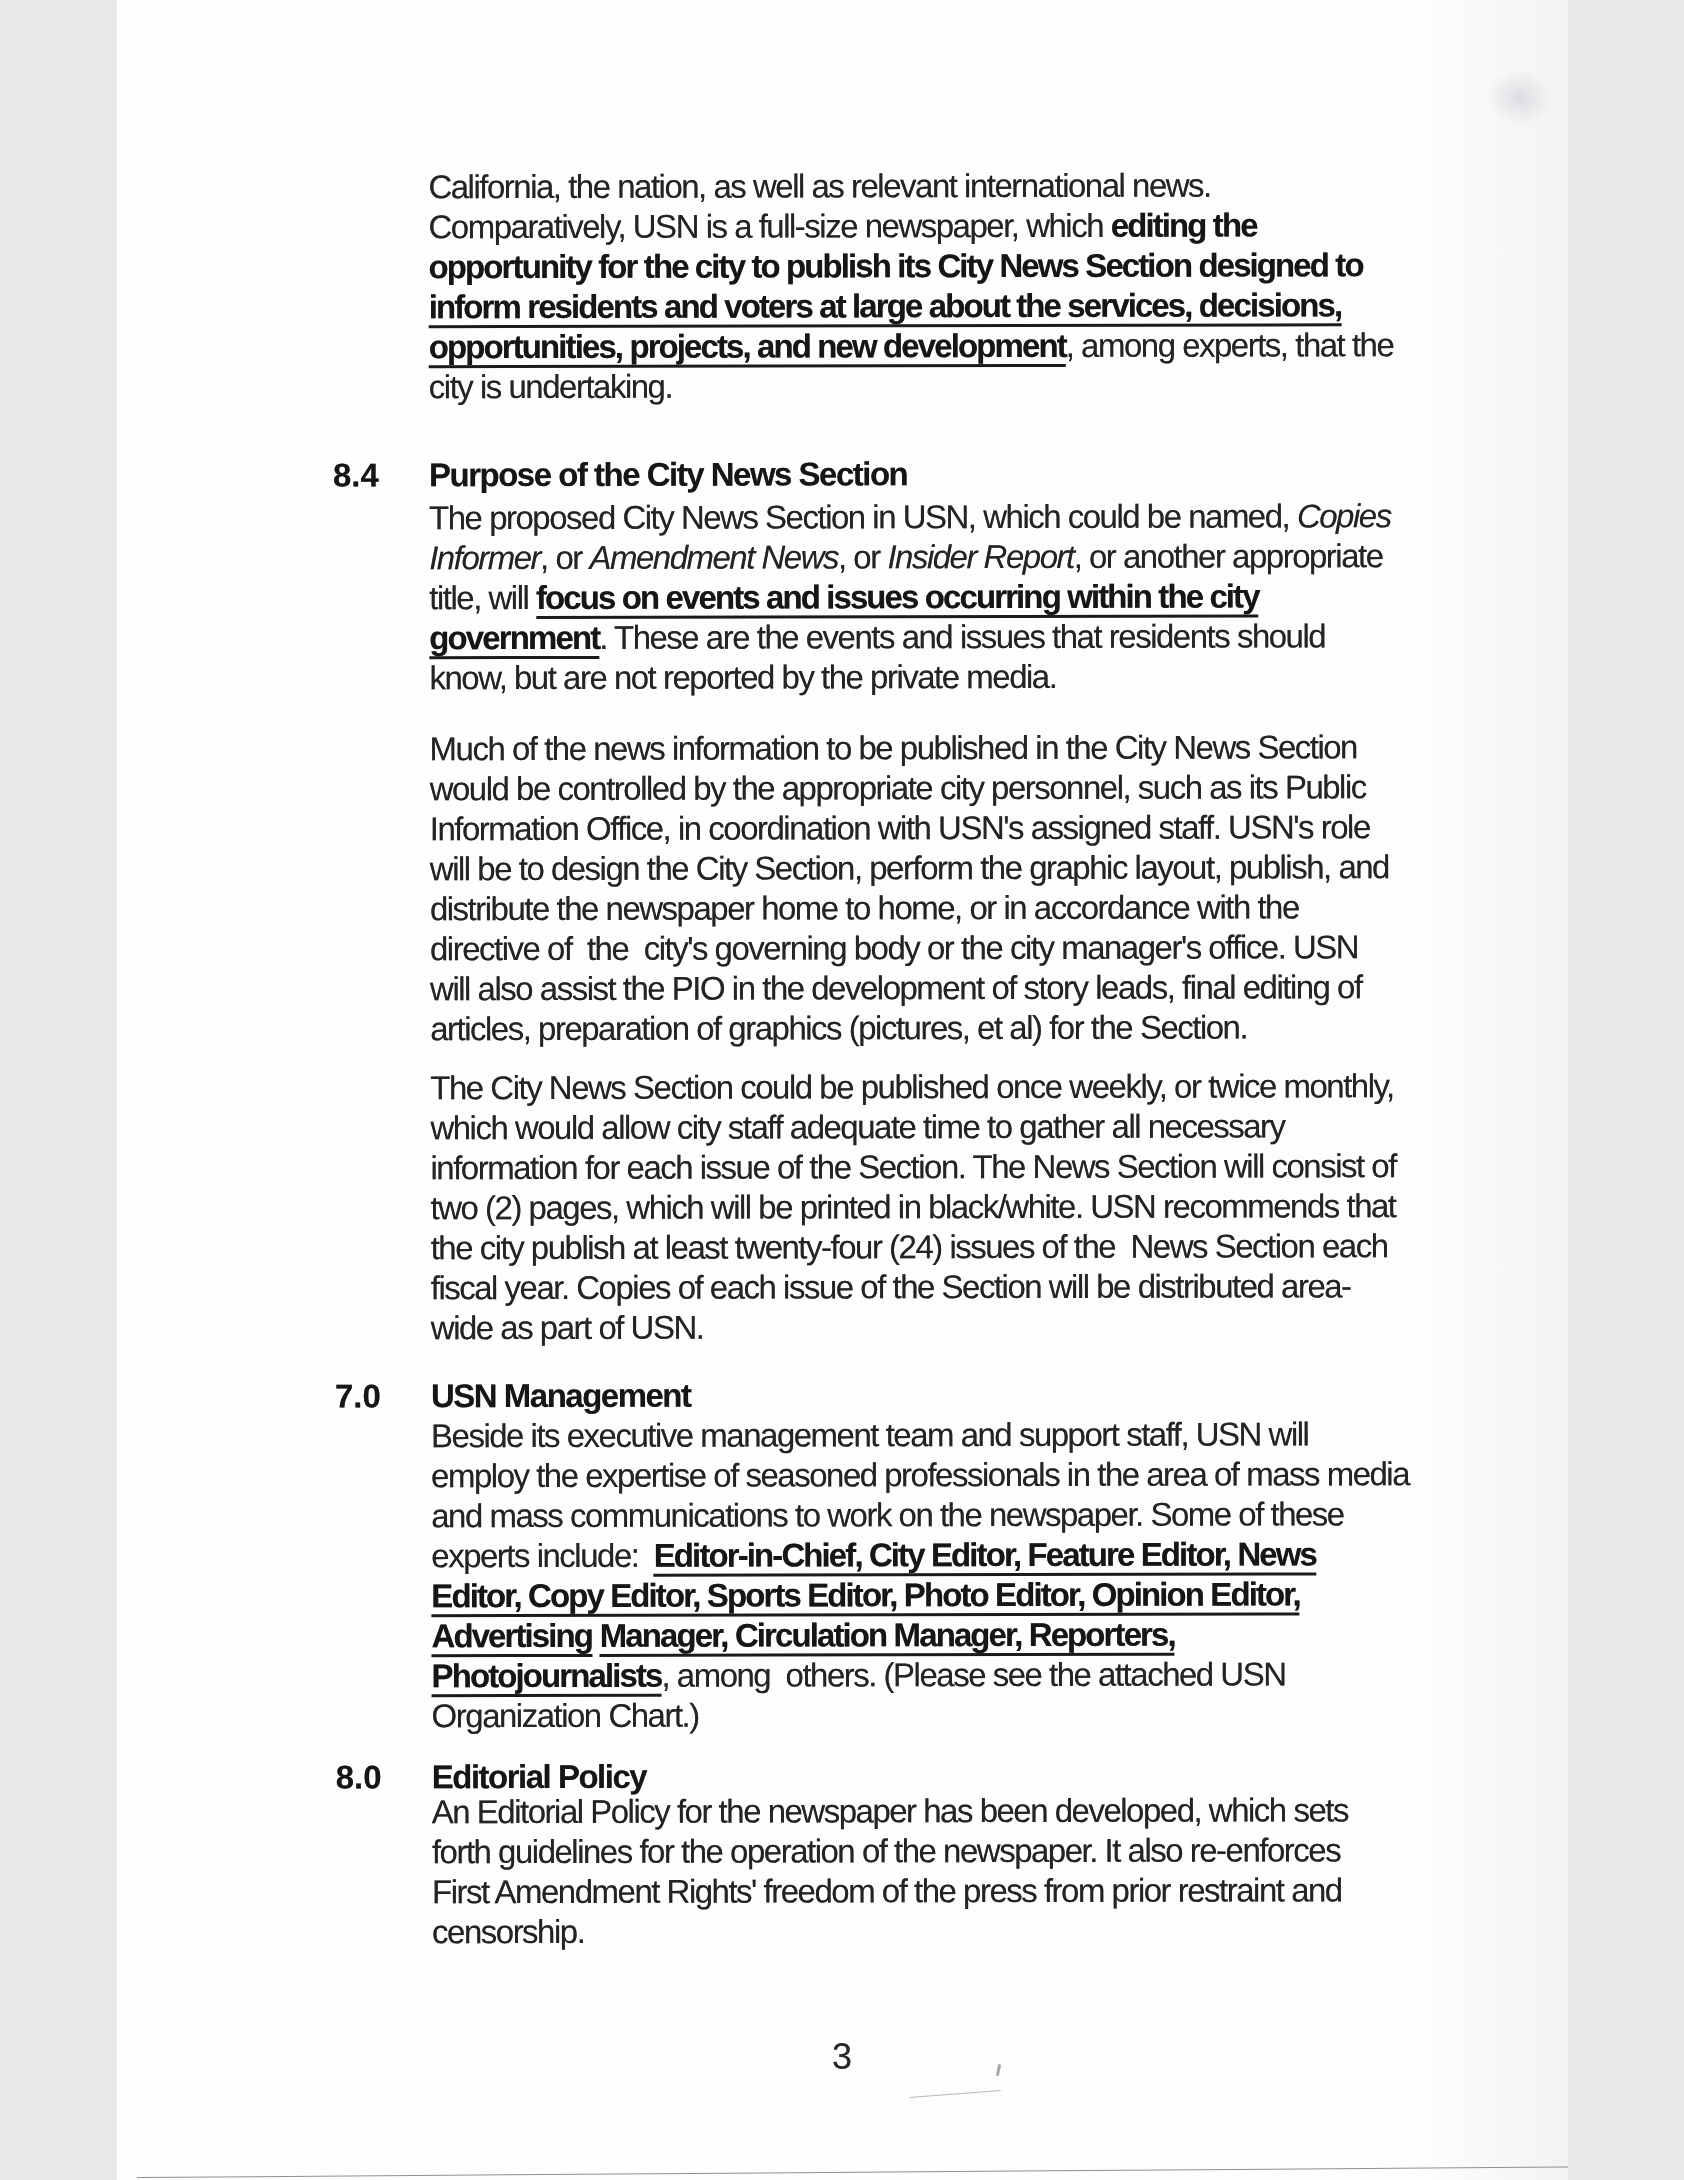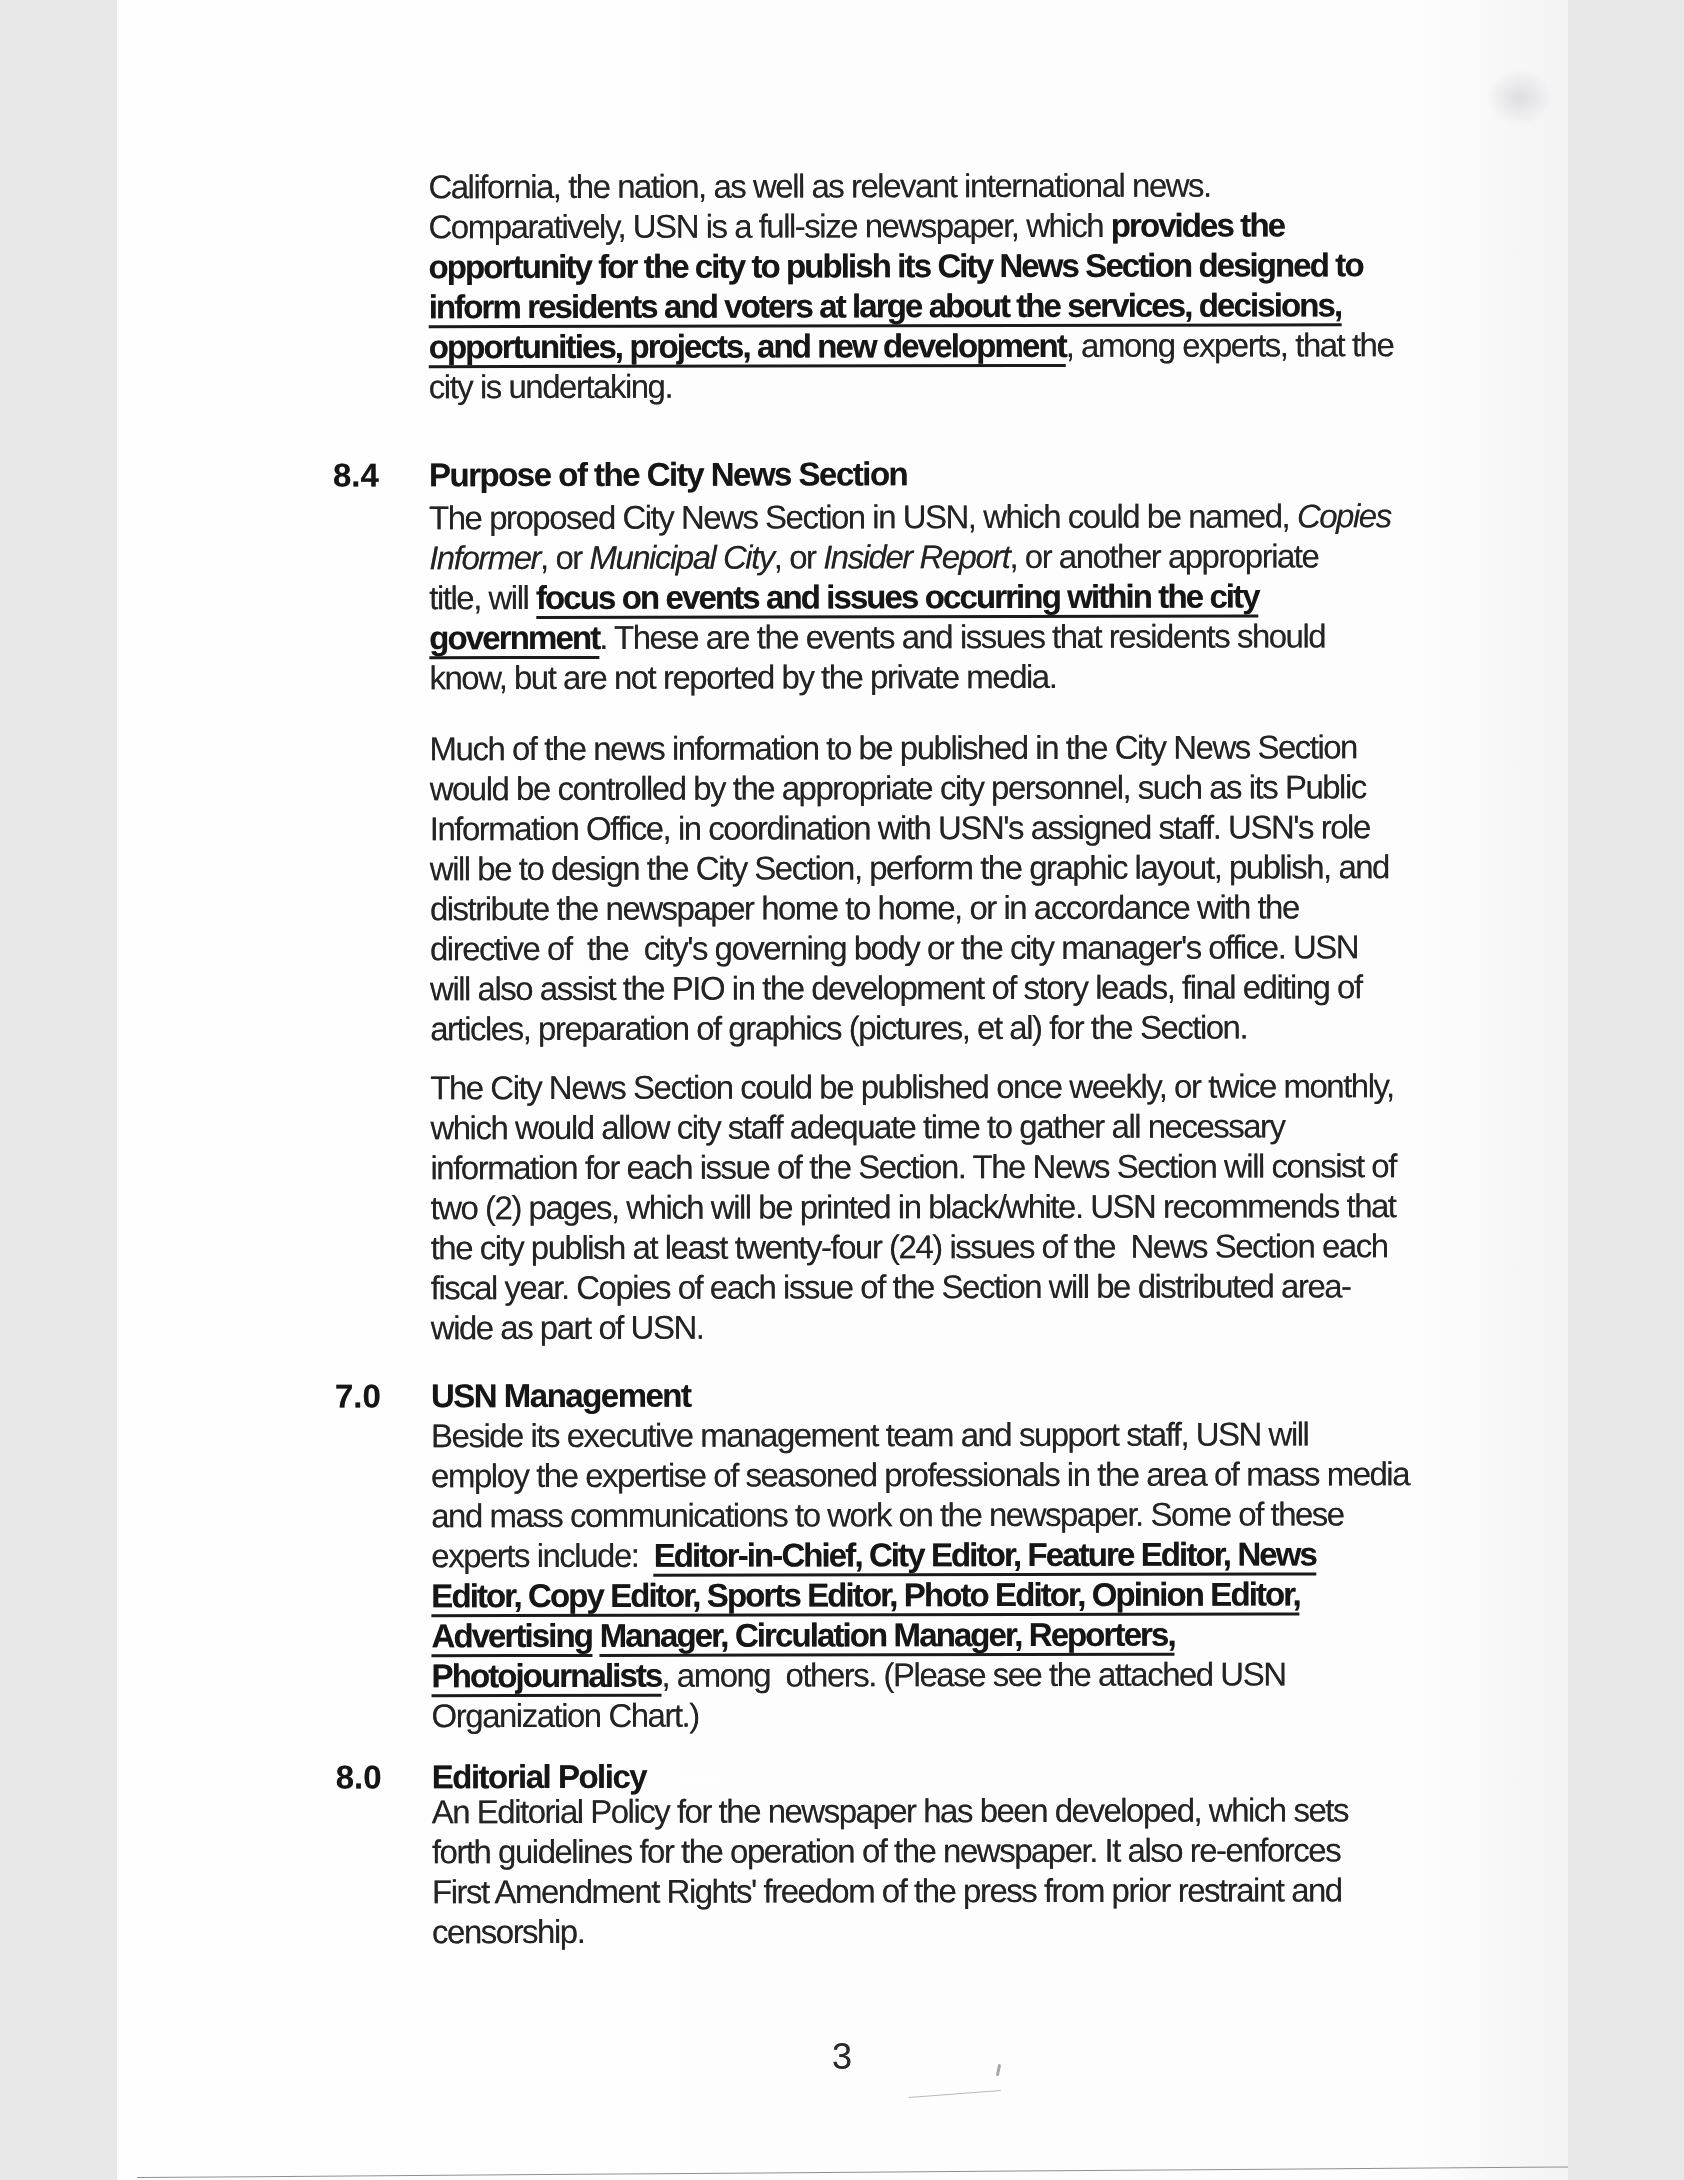--- a/index.html
+++ b/index.html
@@ -74,33 +74,33 @@
   }
 </style>
 </head>
 <body>
 
 <div id="page">
   <div id="doc">
       <section class="block" id="blk-intro">
         <div class="sec-body">
           <div class="line"><span class="rn">California, the nation, as well as relevant international news.</span></div>
-          <div class="line"><span class="rn">Comparatively, USN is a full-size newspaper, which </span><span class="rb">provides the</span></div>
+          <div class="line"><span class="rn">Comparatively, USN is a full-size newspaper, which </span><span class="rb">editing the</span></div>
           <div class="line"><span class="rb">opportunity for the city to publish its City News Section designed to</span></div>
           <div class="line"><span class="rbu">inform residents and voters at large about the services, decisions,</span></div>
           <div class="line"><span class="rbu">opportunities, projects, and new development</span><span class="rn">, among experts, that the</span></div>
           <div class="line"><span class="rn">city is undertaking.</span></div>
         </div>
       </section>
       <section class="block" id="blk-s6">
         <div class="sec-num">8.4</div>
         <div class="line sec-heading">Purpose of the City News Section</div>
         <div class="sec-body">
           <div class="line"><span class="rn">The proposed City News Section in USN, which could be named, </span><span class="ri">Copies</span></div>
-          <div class="line"><span class="ri">Informer</span><span class="rn">, or </span><span class="ri">Municipal City</span><span class="rn">, or </span><span class="ri">Insider Report</span><span class="rn">, or another appropriate</span></div>
+          <div class="line"><span class="ri">Informer</span><span class="rn">, or </span><span class="ri">Amendment News</span><span class="rn">, or </span><span class="ri">Insider Report</span><span class="rn">, or another appropriate</span></div>
           <div class="line"><span class="rn">title, will </span><span class="rbu">focus on events and issues occurring within the city</span></div>
           <div class="line"><span class="rbu">government</span><span class="rn">. These are the events and issues that residents should</span></div>
           <div class="line"><span class="rn">know, but are not reported by the private media.</span></div>
         </div>
       </section>
       <section class="block" id="blk-much">
         <div class="sec-body">
           <div class="line"><span class="rn">Much of the news information to be published in the City News Section</span></div>
           <div class="line"><span class="rn">would be controlled by the appropriate city personnel, such as its Public</span></div>
           <div class="line"><span class="rn">Information Office, in coordination with USN's assigned staff. USN's role</span></div>

